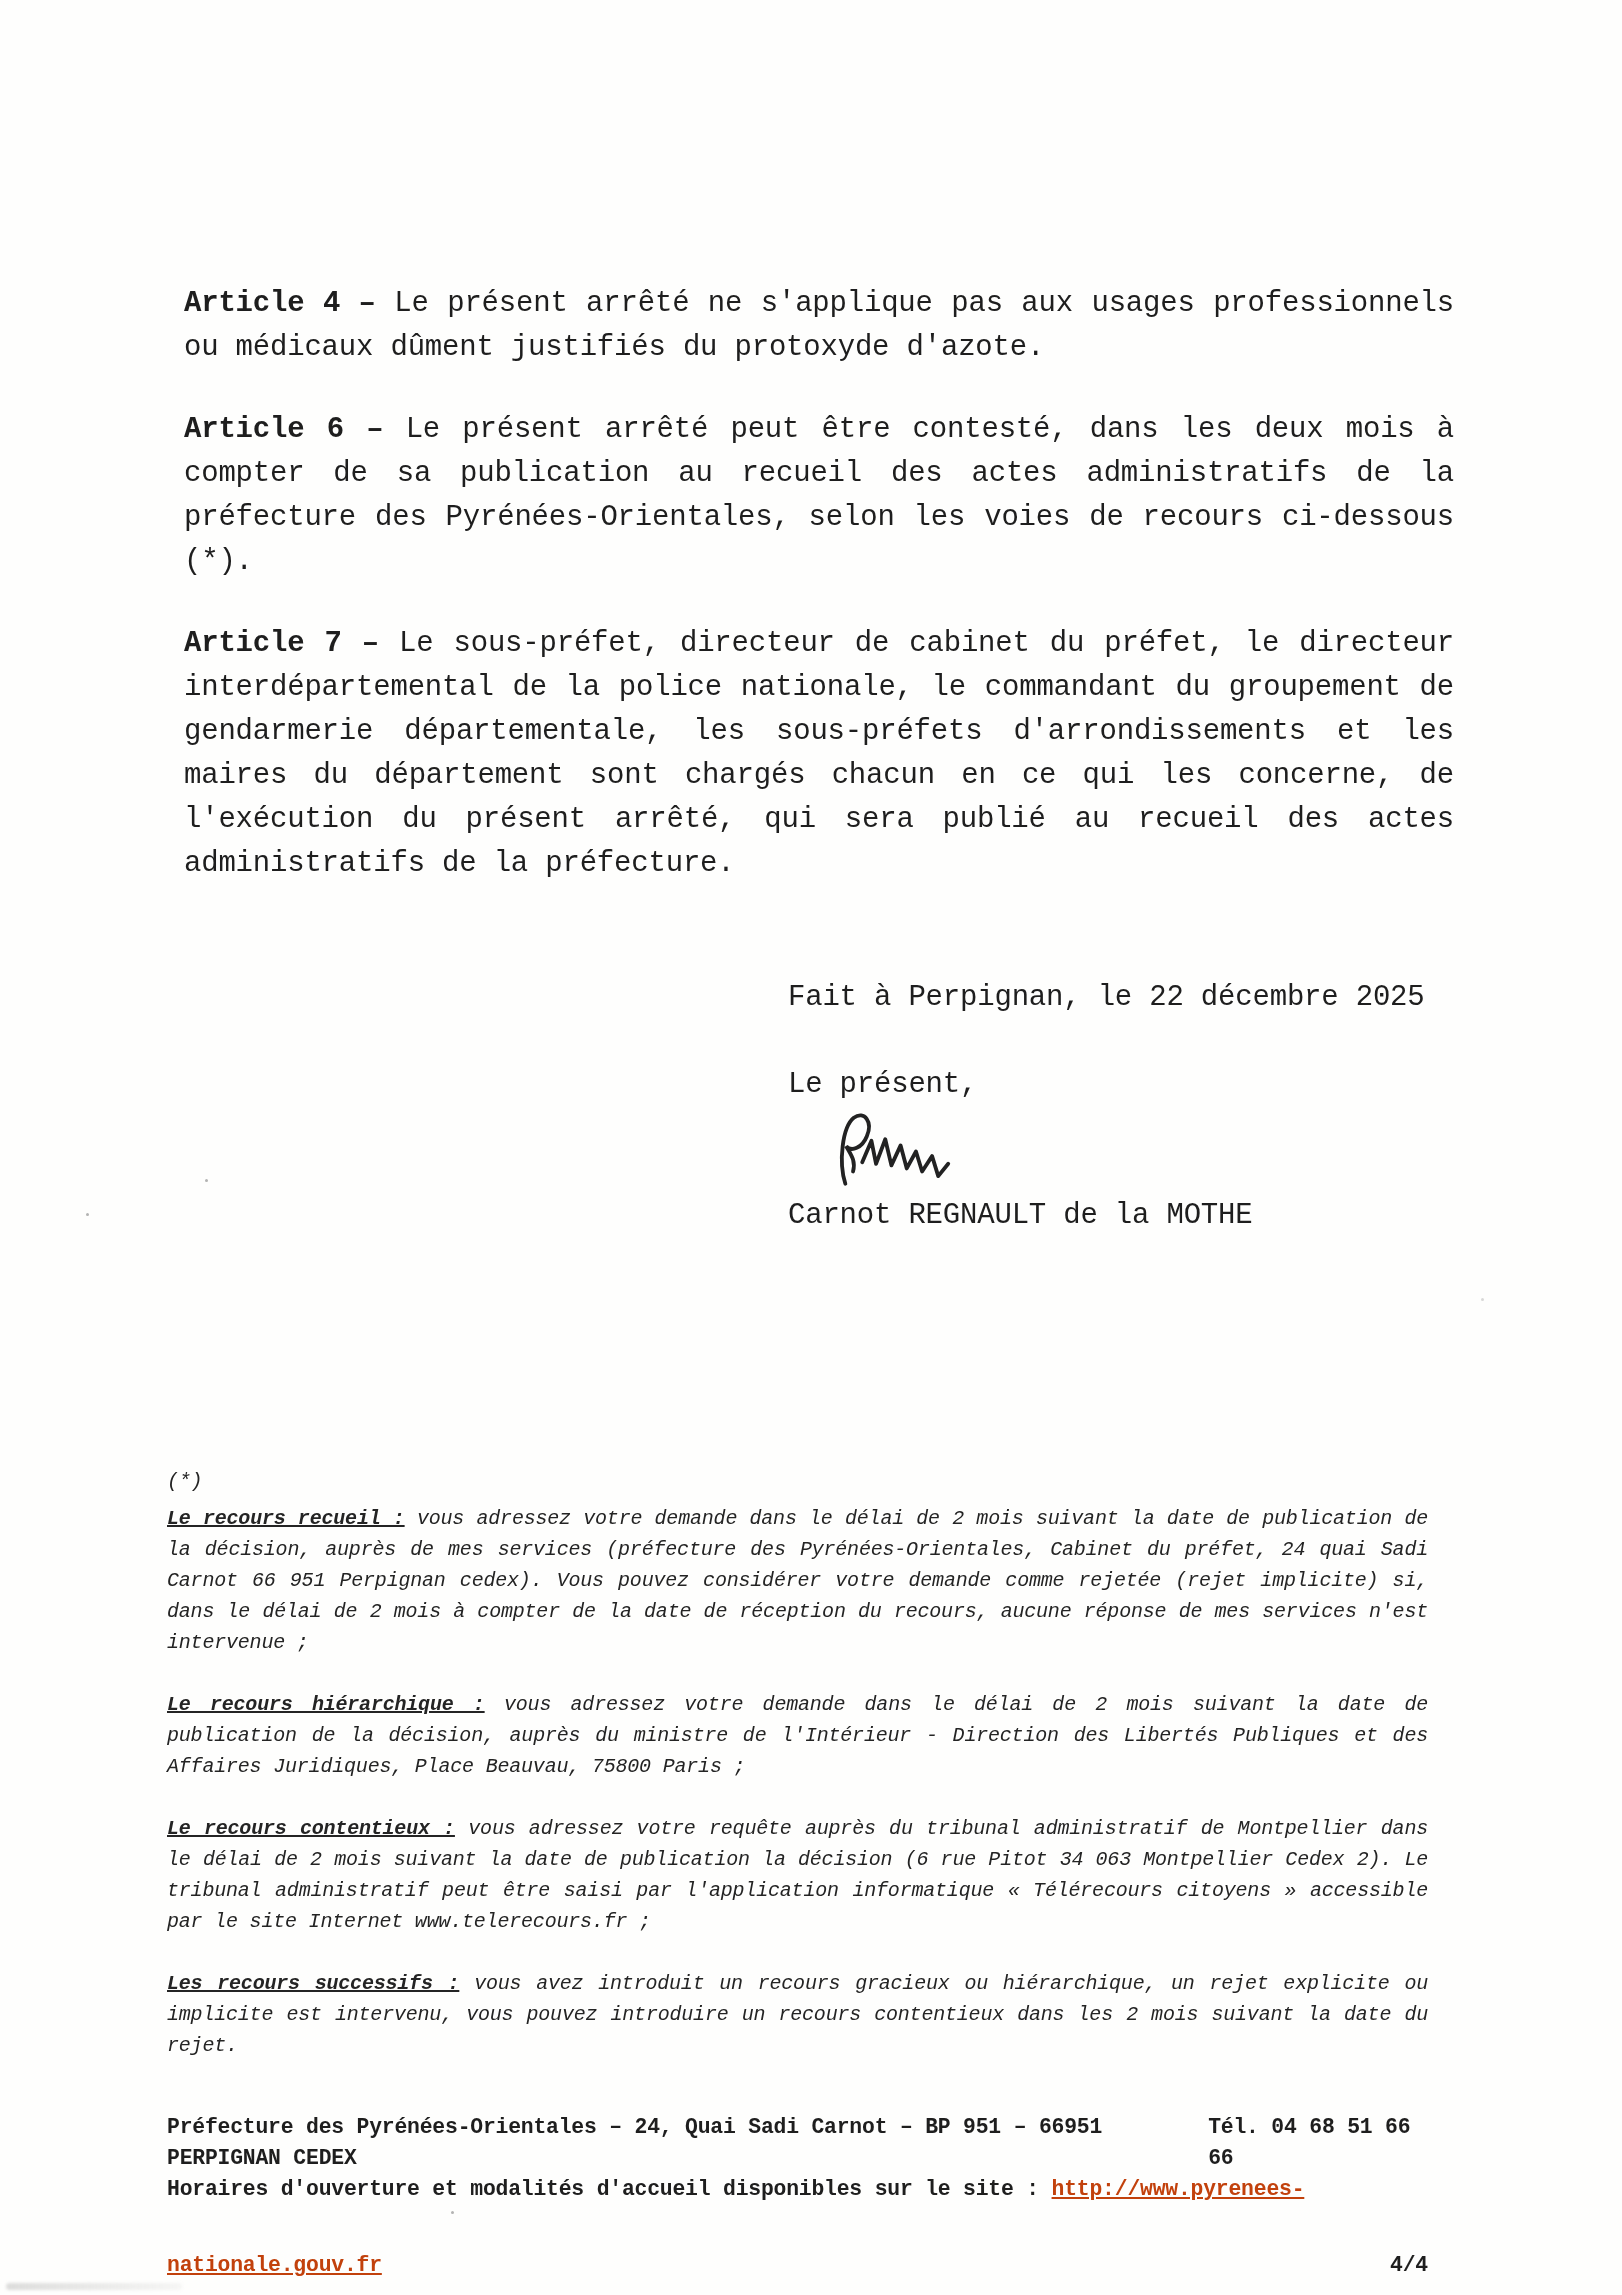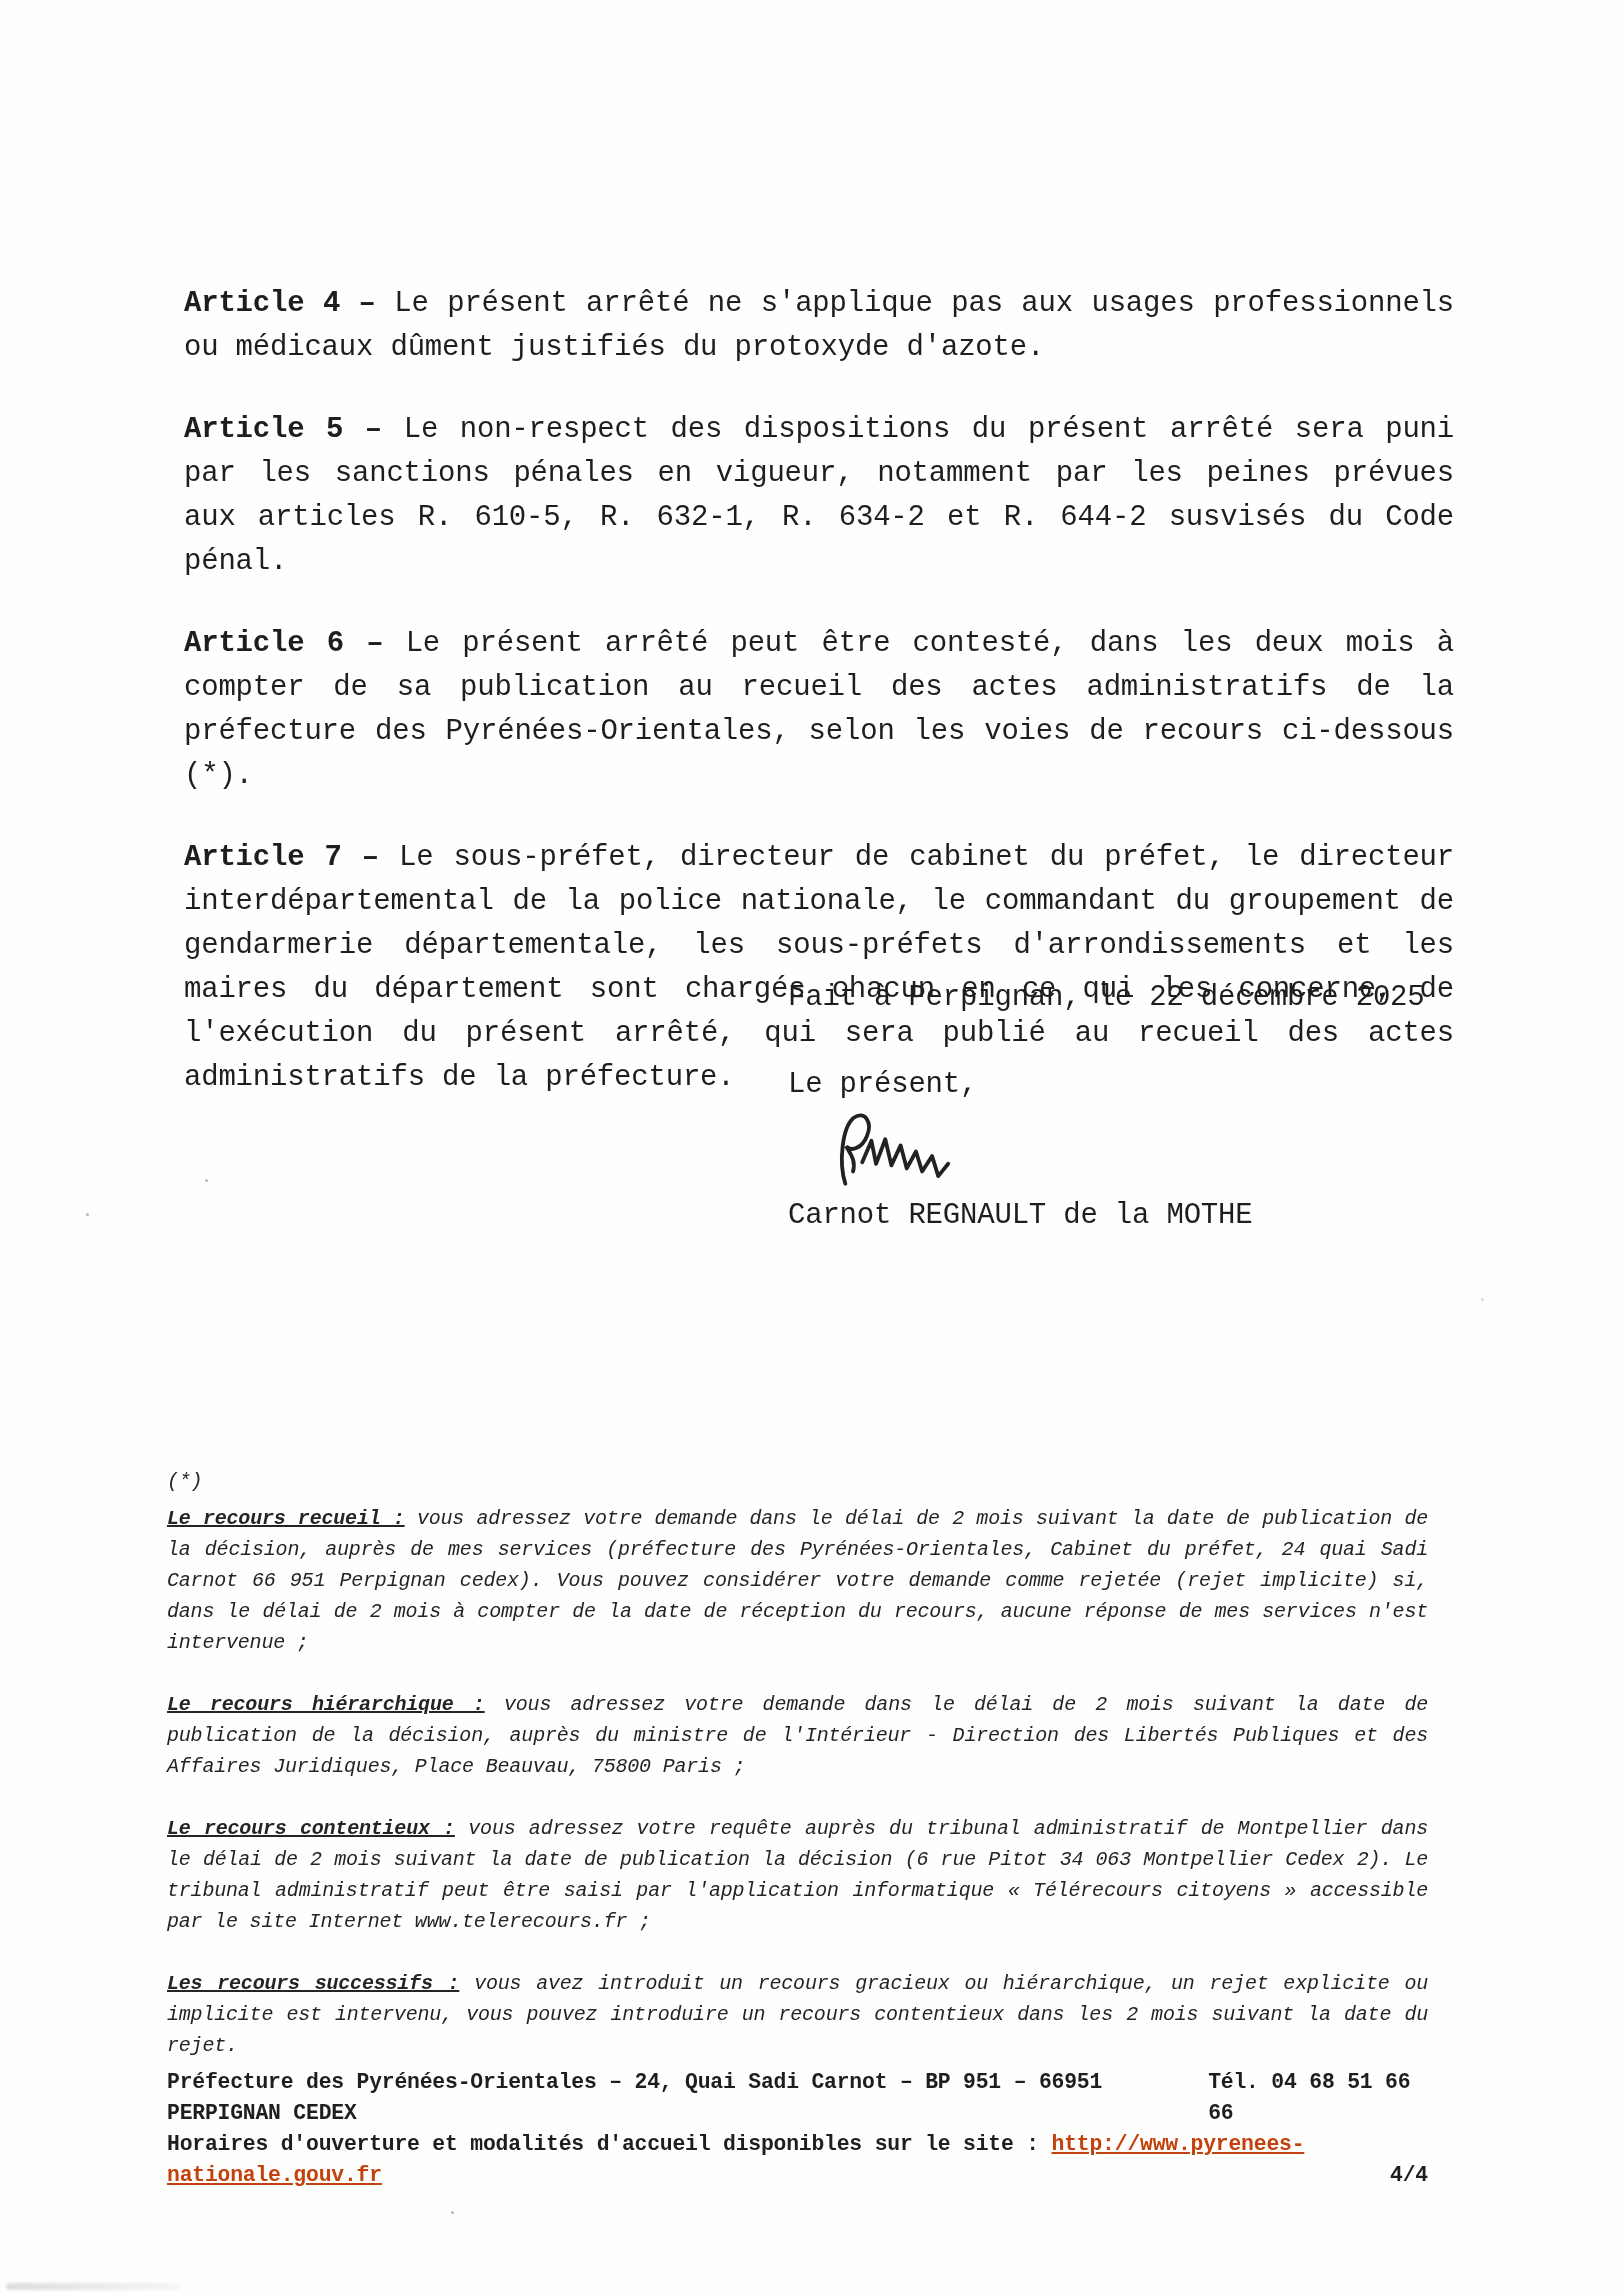--- a/index.html
+++ b/index.html
@@ -63,21 +63,21 @@
     position: absolute;
     left: 167px;
     top: 2067px;
     width: 1261px;
     font-size: 21.4px;
     line-height: 31px;
     font-weight: bold;
     letter-spacing: -0.2px;
     color: #1e1e1e;
   }
-  .footer-row { display: flex; justify-content: space-between; align-items: flex-end; }
+  .footer-row { display: flex; justify-content: space-between; align-items: flex-end; margin-top: 45px; }
   .footer-link { text-decoration: underline; color: #c2410c; cursor: pointer; }
   .footer-page { font-weight: bold; }
 
   
   .smudge {
     position: absolute;
     left: 6.1px;
     top: 2283px;
     width: 176px;
     height: 6.9px;
@@ -93,24 +93,20 @@
 </style>
 </head>
 <body>
 
 <div class="page">
 
   <div class="articles">
     <p>
       <span class="article-label">Article 4 –</span>
       <span>Le présent arrêté ne s'applique pas aux usages professionnels ou médicaux dûment justifiés du protoxyde d'azote.</span>
-    </p>
-    <p>
-      <span class="article-label">Article 5 –</span>
-      <span>Le non-respect des dispositions du présent arrêté sera puni par les sanctions pénales en vigueur, notamment par les peines prévues aux articles R. 610-5, R. 632-1, R. 634-2 et R. 644-2 susvisés du Code pénal.</span>
     </p>
     <p>
       <span class="article-label">Article 6 –</span>
       <span>Le présent arrêté peut être contesté, dans les deux mois à compter de sa publication au recueil des actes administratifs de la préfecture des Pyrénées-Orientales, selon les voies de recours ci-dessous (*).</span>
     </p>
     <p>
       <span class="article-label">Article 7 –</span>
       <span>Le sous-préfet, directeur de cabinet du préfet, le directeur interdépartemental de la police nationale, le commandant du groupement de gendarmerie départementale, les sous-préfets d'arrondissements et les maires du département sont chargés chacun en ce qui les concerne, de l'exécution du présent arrêté, qui sera publié au recueil des actes administratifs de la préfecture.</span>
     </p>
   </div>

